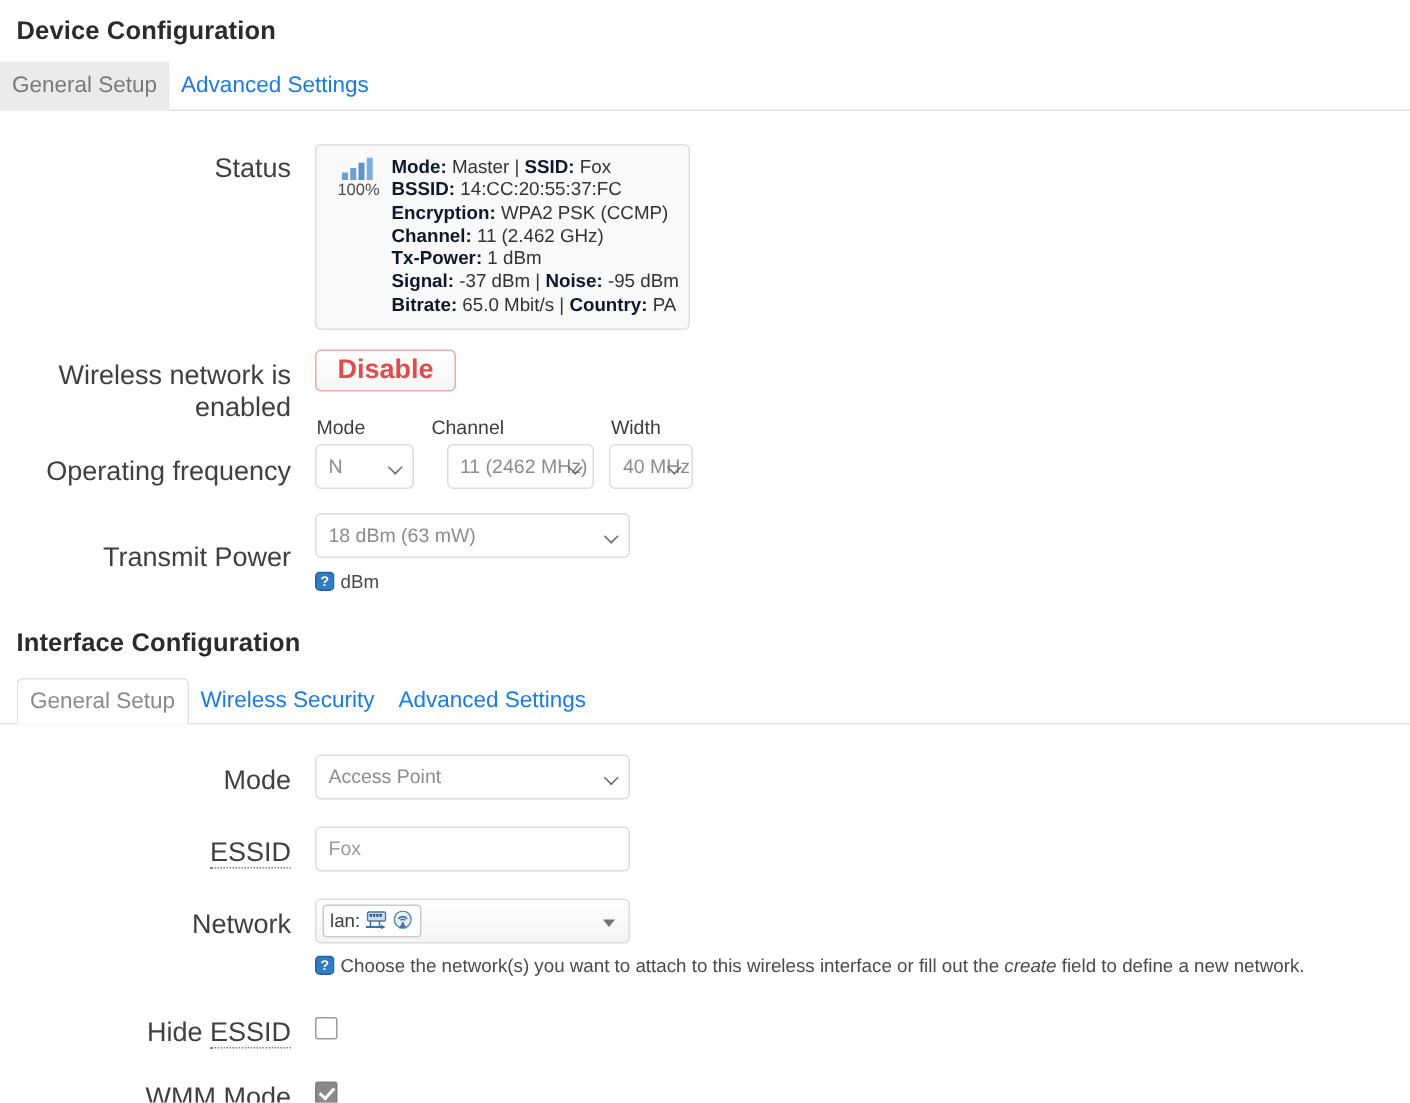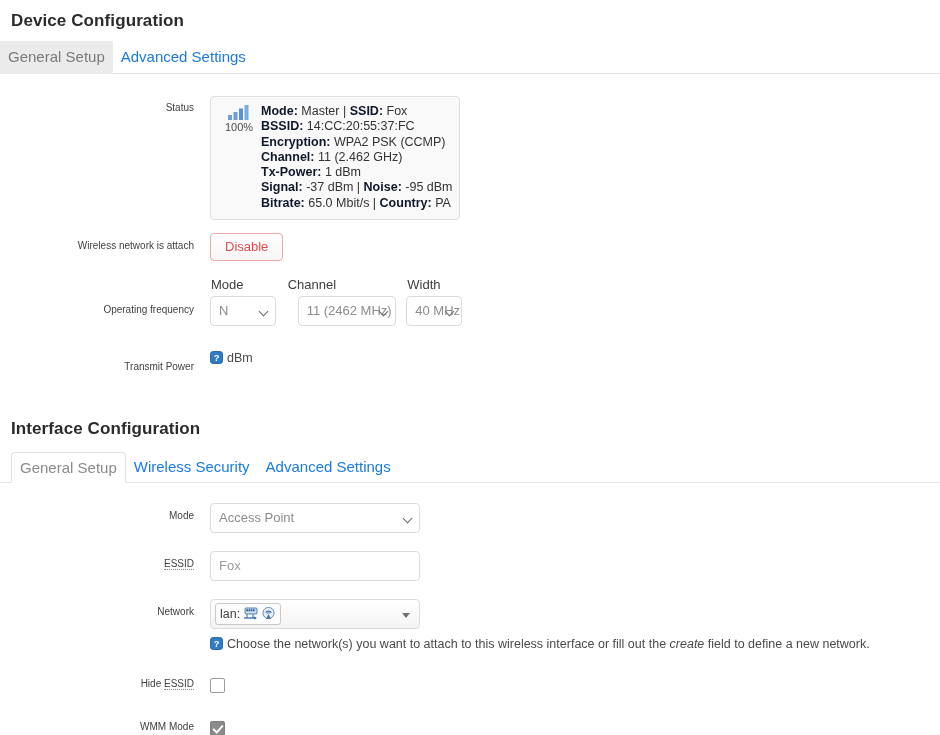--- a/index.html
+++ b/index.html
@@ -76,21 +76,21 @@
     z-index: 3;
   }
 
   
   .row { position: absolute; left: 0; width: 940px; }
   .row-label {
     position: absolute;
     left: 0;
     width: 194px;
     text-align: right;
-    font-size: 10px;
+    font-size: 18px;
     color: #404040;
   }
   .row-field { position: absolute; left: 210px; }
 
   .abbr {
     border-bottom: 1px dotted #808080;
     text-align: center;
   }
 
   
@@ -127,27 +127,28 @@
     color: #333;
     padding-left: 2px;
   }
   #status-lines .k { font-weight: bold; color: #0f172a; }
   #status-lines div { white-space: nowrap; }
 
   
   #disable-btn {
     display: inline-block;
     padding: 5px 14px 6px 14px;
-    font-size: 13px;
+    font-size: 18px;
     color: #e04b4b;
     background: linear-gradient(#ffffff, #f6f6f6);
     border: 1px solid #efa8a8;
     border-radius: 4px;
     cursor: pointer;
     line-height: 15px;
+    font-weight: bold;
   }
 
   
   .sel, .txt {
     font-family: "Liberation Sans", sans-serif;
     font-size: 13px;
     color: #8c8c8c;
     background: #ffffff;
     border: 1px solid #dcdcdc;
     border-radius: 4px;
@@ -291,21 +292,21 @@
             <div><span class="k">Channel:</span><span> 11 (2.462 GHz)</span></div>
             <div><span class="k">Tx-Power:</span><span> 1 dBm</span></div>
             <div><span class="k">Signal:</span><span> -37 dBm</span><span> | </span><span class="k">Noise:</span><span> -95 dBm</span></div>
             <div><span class="k">Bitrate:</span><span> 65.0 Mbit/s</span><span> | </span><span class="k">Country:</span><span> PA</span></div>
           </div>
       </div>
     </div>
   </div>
 
   <div class="row" style="top:233px;">
-    <div class="row-label" style="top:7px;">Wireless network is attach</div>
+    <div class="row-label" style="top:7px;">Wireless network is enabled</div>
     <div class="row-field">
       <span id="disable-btn">Disable</span>
     </div>
   </div>
 
   <div class="row" style="top:278px;">
     <div class="row-label" style="top:26px;">Operating frequency</div>
     <div class="row-field">
       <div class="freq-col">
         <div class="freq-head">Mode</div>
@@ -327,20 +328,24 @@
           <span>40 MHz</span>
           <span class="caret"></span>
         </div>
       </div>
     </div>
   </div>
 
   <div class="row" style="top:342px;">
     <div class="row-label" style="top:7px;margin-top:12px;">Transmit Power</div>
     <div class="row-field">
+      <div class="sel" style="width:210px;">
+        <span>18 dBm (63 mW)</span>
+        <span class="caret"></span>
+      </div>
       <div class="help" style="margin-top:8px;">
         <svg class="qicon" viewBox="0 0 14 14">
           <rect x="0.5" y="0.5" width="13" height="13" rx="3" ry="3" fill="#2f7bc4" stroke="#1f5f9e"></rect>
           <text x="7" y="10.6" font-family="Liberation Sans, sans-serif" font-size="10" font-weight="bold" fill="#ffffff" text-anchor="middle">?</text>
         </svg><span>dBm</span>
       </div>
     </div>
   </div>
 
   <h2 class="section-title" id="iface-title">Interface Configuration</h2>

